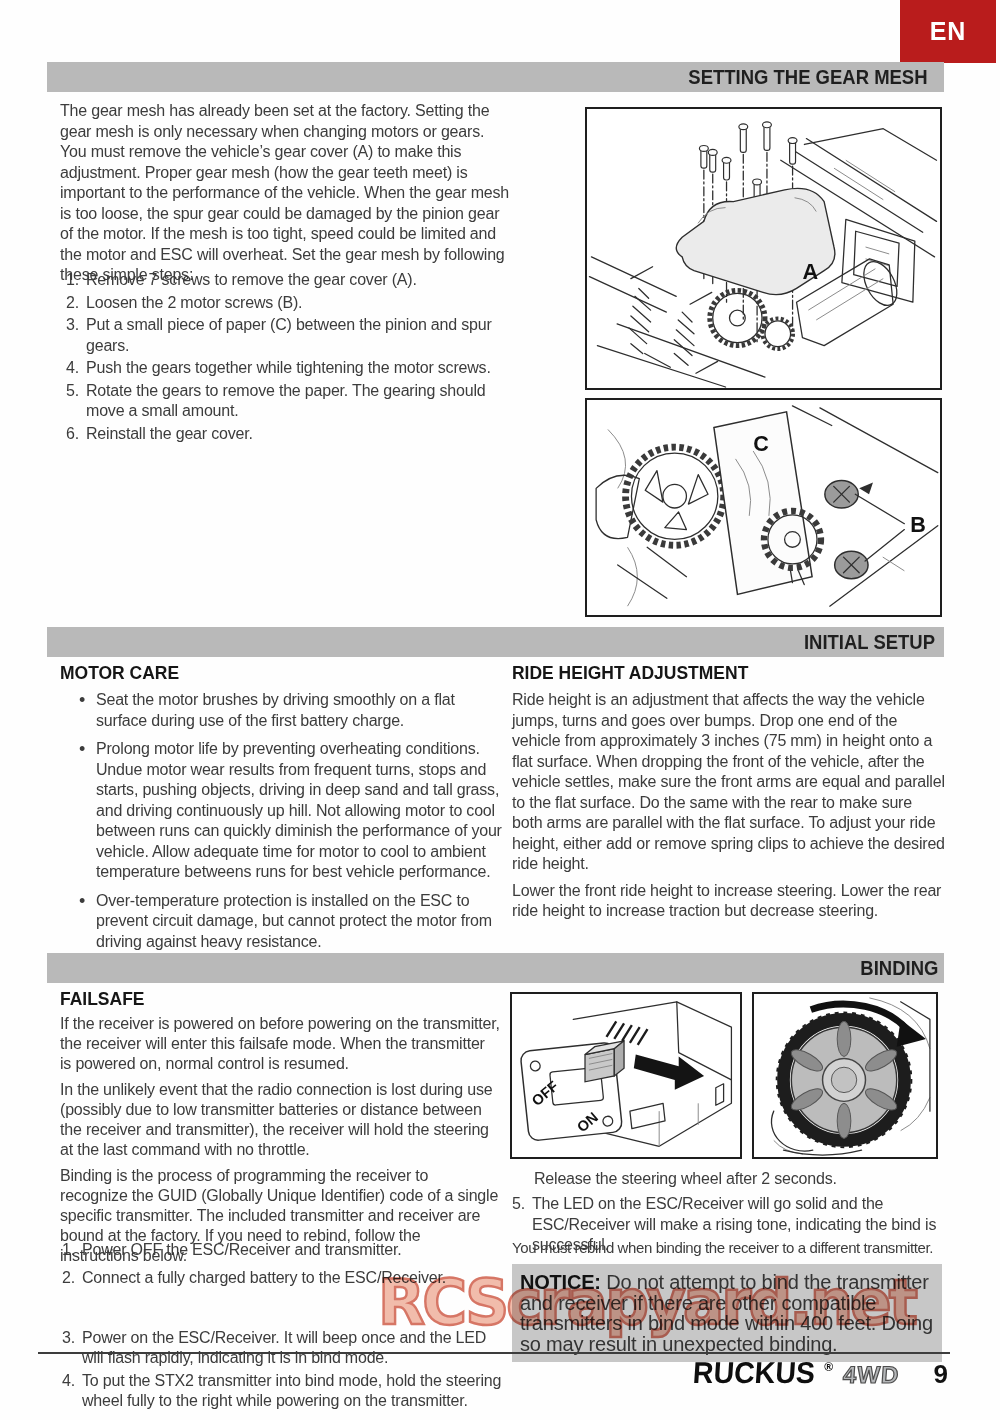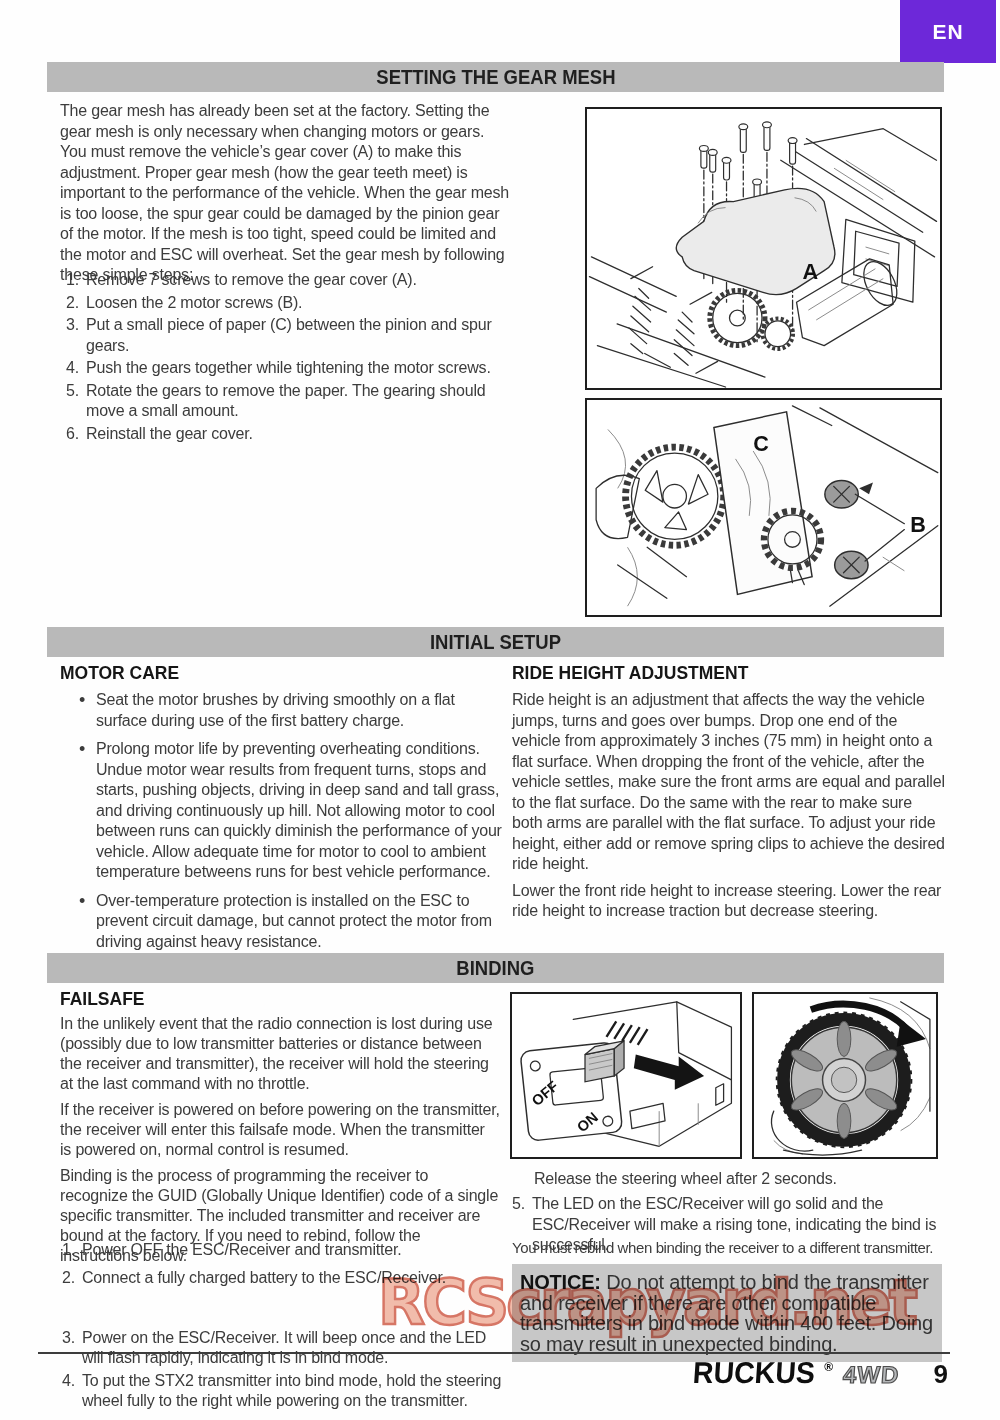--- a/index.html
+++ b/index.html
@@ -5,29 +5,29 @@
   * { margin:0; padding:0; box-sizing:border-box; }
   body { background:#ffffff; font-family:"Liberation Sans", sans-serif; }
   .page {
     position:relative; width:1000px; height:1420px; background:#fefefe;
     color:#3c3c3c; overflow:hidden;
   }
   .abs { position:absolute; }
 
   
   .lang-badge {
-    left:900px; top:0; width:96px; height:63px; background:#6d28d9;
-    color:#fff; font-weight:bold; font-size:21px; display:flex;
+    left:900px; top:0; width:96px; height:63px; background:#b91c1c;
+    color:#fff; font-weight:bold; font-size:25px; display:flex;
     align-items:center; justify-content:center; letter-spacing:1px;
   }
 
   
   .bar {
     left:47px; width:897px; height:30px; background:#b9b9b9;
-    display:flex; align-items:center; justify-content:center;
+    display:flex; align-items:center; justify-content:flex-end;
   }
   .bar span {
     font-weight:bold; color:#1f1f1f; font-size:21px; letter-spacing:0;
     display:inline-block; transform:scaleX(0.88); transform-origin:center;
     white-space:nowrap;
   }
 
   .subhead {
     font-weight:bold; color:#161616; font-size:19px;
     transform:scaleX(0.92); transform-origin:left; white-space:nowrap;
@@ -240,22 +240,22 @@
       <p>Lower the front ride height to increase steering. Lower the rear ride height to increase traction but decrease steering.</p>
     </div>
 
   <div class="abs bar" style="top:953px;">
     <span>BINDING</span>
   </div>
 
   <div class="abs subhead" style="left:60px; top:988px;">FAILSAFE</div>
 
   <div class="abs copy" style="left:60px; top:1014px; width:440px; line-height:20px;">
+      <p>If the receiver is powered on before powering on the transmitter, the receiver will enter this failsafe mode. When the transmitter is powered on, normal control is resumed.</p>
       <p>In the unlikely event that the radio connection is lost during use (possibly due to low transmitter batteries or distance between the receiver and transmitter), the receiver will hold the steering at the last command with no throttle.</p>
-      <p>If the receiver is powered on before powering on the transmitter, the receiver will enter this failsafe mode. When the transmitter is powered on, normal control is resumed.</p>
       <p>Binding is the process of programming the receiver to recognize the GUID (Globally Unique Identifier) code of a single specific transmitter. The included transmitter and receiver are bound at the factory. If you need to rebind, follow the instructions below.</p>
     </div>
 
   <ol class="steps abs" style="left:58px; top:1240px; width:444px;">
       <li style="margin-bottom:8px; line-height:20px;">Power OFF the ESC/Receiver and transmitter.</li>
       <li style="margin-bottom:3px; line-height:20px;">Connect a fully charged battery to the ESC/Receiver.</li>
       <li style="margin-bottom:3px; line-height:20px;margin-top:40px;">Power on the ESC/Receiver. It will beep once and the LED will flash rapidly, indicating it is in bind mode.</li>
       <li style="margin-bottom:0; line-height:20px;">To put the STX2 transmitter into bind mode, hold the steering wheel fully to the right while powering on the transmitter.</li>
     </ol>
 

